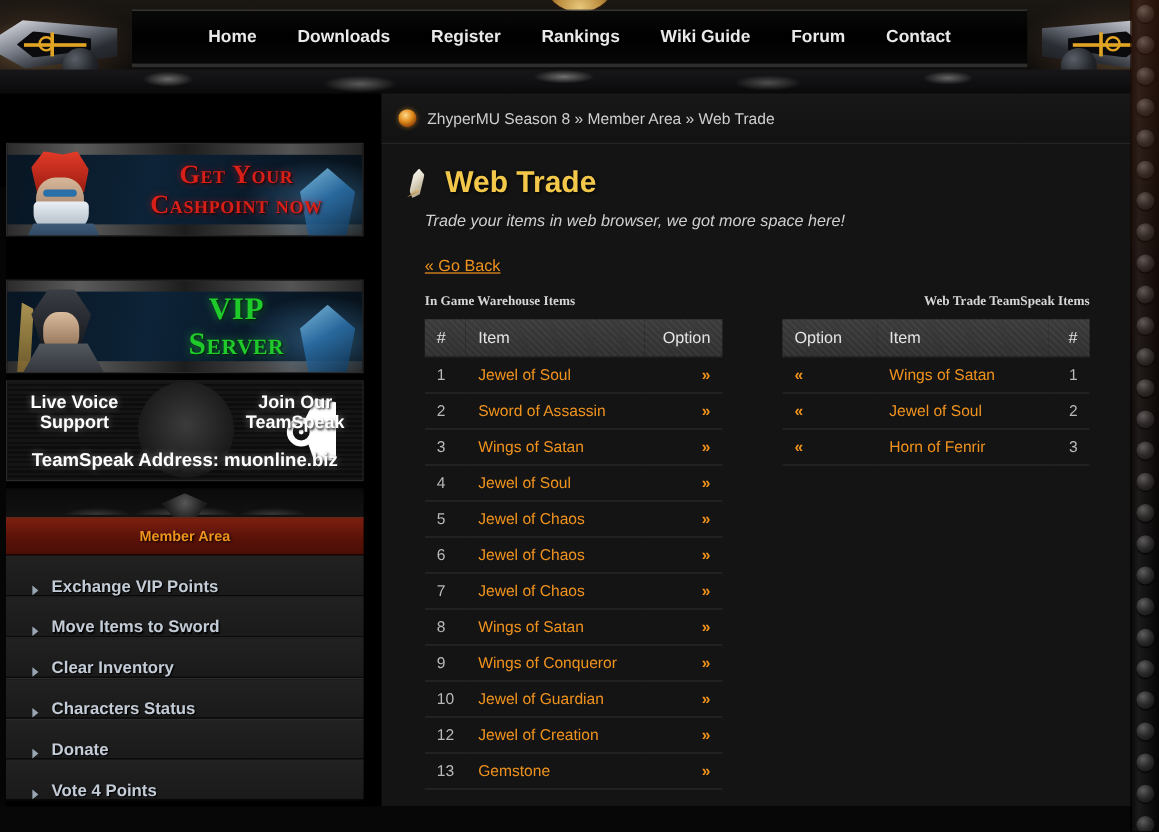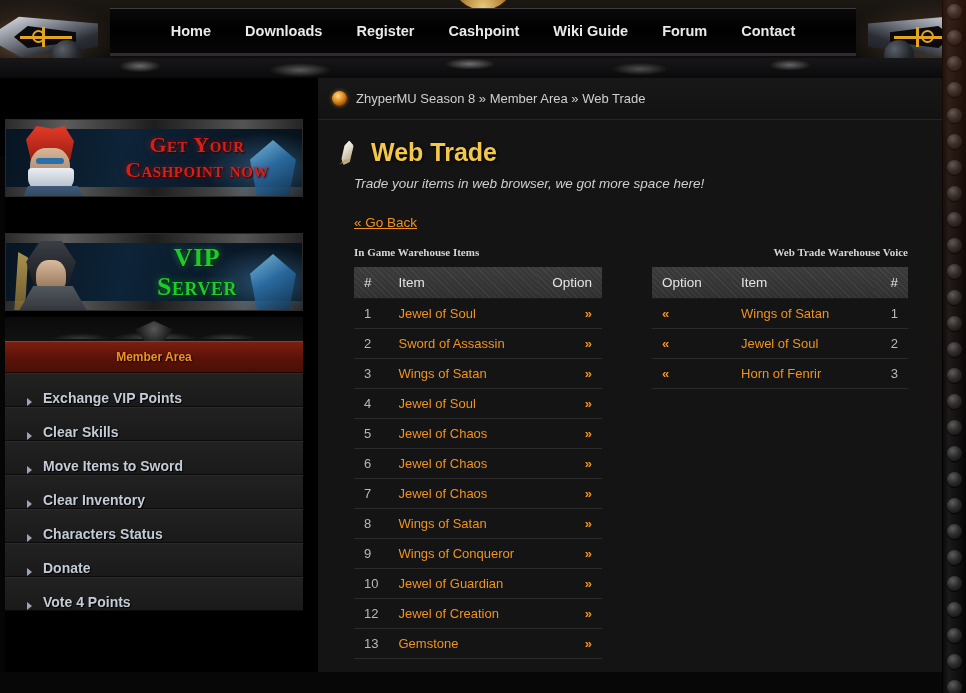--- a/index.html
+++ b/index.html
@@ -389,21 +389,21 @@
       <div class="hilt-cross"></div>
       <div class="hilt-ring"></div>
       <div class="hilt-pommel"></div>
     </div>
 
     <nav class="nav-bar">
       <div class="nav-list" id="nav-list">
           <div class="nav-item">Home</div>
           <div class="nav-item">Downloads</div>
           <div class="nav-item">Register</div>
-          <div class="nav-item">Cashpoint</div>
+          <div class="nav-item">Rankings</div>
           <div class="nav-item">Wiki Guide</div>
           <div class="nav-item">Forum</div>
           <div class="nav-item">Contact</div>
         </div>
     </nav>
   </div>
   <div class="rock-strip"></div>
 
   <div class="body-wrap">
 
@@ -437,33 +437,44 @@
             <div class="char2-hood"></div>
           <div class="char2-face"></div>
             <div class="char2-cloak"></div>
         </div>
         <div class="banner-text">
           <div class="bt-line bt-green">VIP</div>
           <div class="bt-line bt-green">Server</div>
         </div>
       </div>
 
+      <div class="ts-banner">
+        <div class="ts-circle">
+          <div class="ts-head"></div>
+          <div class="ts-phone"></div>
+        </div>
+        <div class="ts-left">
+          <div>Live Voice</div>
+          <div>Support</div>
+        </div>
+        <div class="ts-right">
+          <div>Join Our</div>
+          <div>TeamSpeak</div>
+        </div>
+        <div class="ts-addr">TeamSpeak Address: muonline.biz</div>
+      </div>
 
       <div class="menu-orn"></div>
       <div class="menu-head">
         <span class="menu-head-text">Member Area</span>
       </div>
       <div id="menu-items">
           <div class="menu-item">
             <span class="menu-arrow"></span>
             <span class="menu-label">Exchange VIP Points</span>
-          </div>
-          <div class="menu-item">
-            <span class="menu-arrow"></span>
-            <span class="menu-label">Clear Skills</span>
           </div>
           <div class="menu-item">
             <span class="menu-arrow"></span>
             <span class="menu-label">Move Items to Sword</span>
           </div>
           <div class="menu-item">
             <span class="menu-arrow"></span>
             <span class="menu-label">Clear Inventory</span>
           </div>
           <div class="menu-item">
@@ -568,21 +579,21 @@
                   <tr>
                     <td class="c-num  ta-l">13</td>
                     <td class="c-item ta-l">Gemstone</td>
                     <td class="c-opt  ta-r">»</td>
                   </tr>
                 </tbody>
             </table>
           </div>
 
           <div class="tbl-col right">
-            <div class="tbl-heading">Web Trade Warehouse Voice</div>
+            <div class="tbl-heading">Web Trade TeamSpeak Items</div>
             <table class="wt">
               <thead>
                 <tr>
                   <th class="ta-l">Option</th>
                   <th class="ta-l">Item</th>
                   <th class="ta-r">#</th>
                 </tr>
               </thead>
               <tbody id="right-rows">
                   <tr>

